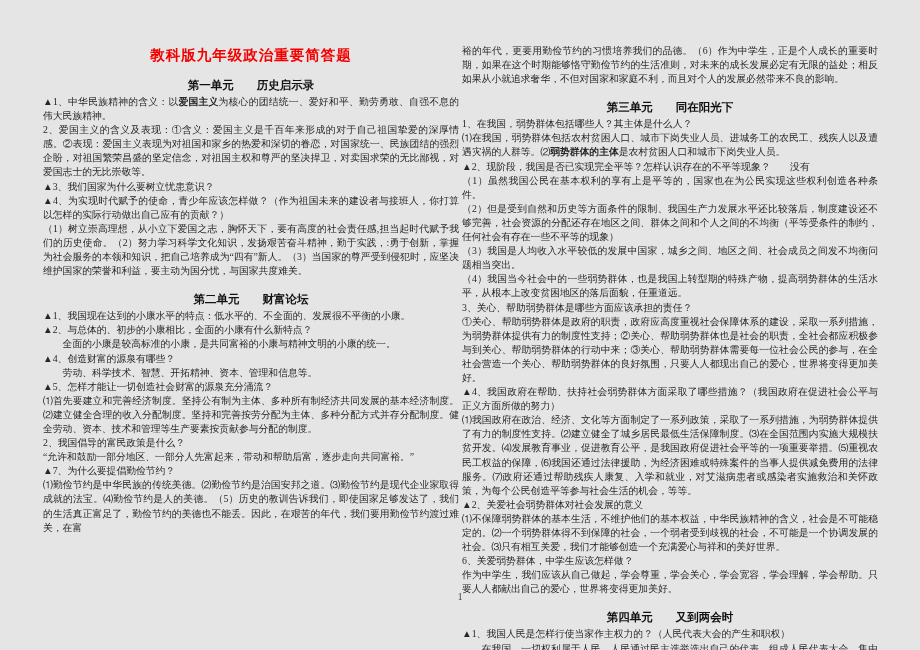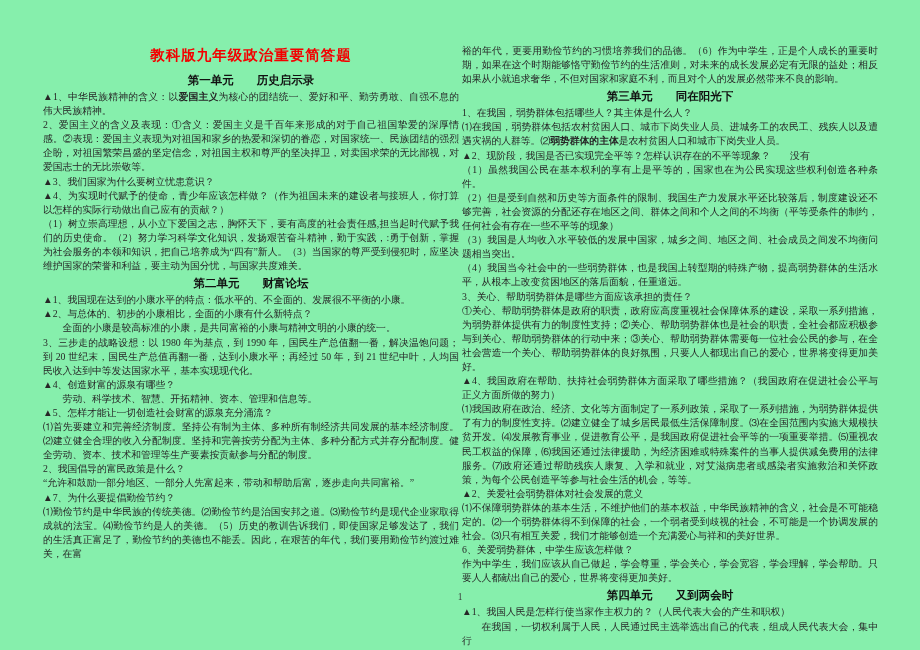--- a/index.html
+++ b/index.html
@@ -5,21 +5,21 @@
   * { margin:0; padding:0; box-sizing:border-box; }
   html,body { width:920px; height:650px; }
   body {
     background:#ffffff;
     font-family:"Liberation Serif","DejaVu Serif",serif;
     color:#262626;
   }
   .page {
     position:relative;
     width:920px; height:650px;
-    background:#86efac;
+    background:#e5e5e5;
     overflow:hidden;
   }
   .column {
     position:absolute;
     top:44px;
     width:416px;
     font-size:9.8px;
     line-height:14.1px;
     text-align:justify;
     word-break:break-all;
@@ -36,21 +36,21 @@
     letter-spacing:1px;
     margin:2px 0 9px 0;
     line-height:18px;
   }
   .unit-heading {
     font-family:"Liberation Sans","DejaVu Sans",sans-serif;
     font-size:11.5px;
     font-weight:bold;
     color:#111111;
     text-align:center;
-    margin:3px 0 2px 0;
+    margin:14px 0 2px 0;
     line-height:15px;
   }
   .para { text-align:justify; }
   .para.indent { text-indent:2em; }
   .b { font-weight:bold;margin-top:16px; }
   .page-number {
     position:absolute;
     left:0; right:0;
     top:591px;
     text-align:center;
@@ -70,21 +70,20 @@
         <h2 class="unit-heading">第一单元　　历史启示录</h2>
         <p class="para"><span class="">▲1、中华民族精神的含义：以</span><span class="b">爱国主义</span><span class="">为核心的团结统一、爱好和平、勤劳勇敢、自强不息的伟大民族精神。</span></p>
         <p class="para">2、爱国主义的含义及表现：①含义：爱国主义是千百年来形成的对于自己祖国挚爱的深厚情感。②表现：爱国主义表现为对祖国和家乡的热爱和深切的眷恋，对国家统一、民族团结的强烈企盼，对祖国繁荣昌盛的坚定信念，对祖国主权和尊严的坚决捍卫，对卖国求荣的无比鄙视，对爱国志士的无比崇敬等。</p>
         <p class="para">▲3、我们国家为什么要树立忧患意识？</p>
         <p class="para">▲4、为实现时代赋予的使命，青少年应该怎样做？（作为祖国未来的建设者与接班人，你打算以怎样的实际行动做出自己应有的贡献？）</p>
         <p class="para">（1）树立崇高理想，从小立下爱国之志，胸怀天下，要有高度的社会责任感,担当起时代赋予我们的历史使命。（2）努力学习科学文化知识，发扬艰苦奋斗精神，勤于实践，:勇于创新，掌握为社会服务的本领和知识，把自己培养成为“四有”新人。（3）当国家的尊严受到侵犯时，应坚决维护国家的荣誉和利益，要主动为国分忧，与国家共度难关。</p>
         <h2 class="unit-heading">第二单元　　财富论坛</h2>
         <p class="para">▲1、我国现在达到的小康水平的特点：低水平的、不全面的、发展很不平衡的小康。</p>
         <p class="para">▲2、与总体的、初步的小康相比，全面的小康有什么新特点？</p>
         <p class="para indent">全面的小康是较高标准的小康，是共同富裕的小康与精神文明的小康的统一。</p>
-        <p class="para">3、三步走的战略设想：以 1980 年为基点，到 1990 年，国民生产总值翻一番，解决温饱问题；到 20 世纪末，国民生产总值再翻一番，达到小康水平；再经过 50 年，到 21 世纪中叶，人均国民收入达到中等发达国家水平，基本实现现代化。</p>
         <p class="para">▲4、创造财富的源泉有哪些？</p>
         <p class="para indent">劳动、科学技术、智慧、开拓精神、资本、管理和信息等。</p>
         <p class="para">▲5、怎样才能让一切创造社会财富的源泉充分涌流？</p>
         <p class="para">⑴首先要建立和完善经济制度。坚持公有制为主体、多种所有制经济共同发展的基本经济制度。⑵建立健全合理的收入分配制度。坚持和完善按劳分配为主体、多种分配方式并存分配制度。健全劳动、资本、技术和管理等生产要素按贡献参与分配的制度。</p>
         <p class="para">2、我国倡导的富民政策是什么？</p>
         <p class="para">“允许和鼓励一部分地区、一部分人先富起来，带动和帮助后富，逐步走向共同富裕。”</p>
         <p class="para">▲7、为什么要提倡勤俭节约？</p>
         <p class="para">⑴勤俭节约是中华民族的传统美德。⑵勤俭节约是治国安邦之道。⑶勤俭节约是现代企业家取得成就的法宝。⑷勤俭节约是人的美德。（5）历史的教训告诉我们，即使国家足够发达了，我们的生活真正富足了，勤俭节约的美德也不能丢。因此，在艰苦的年代，我们要用勤俭节约渡过难关，在富</p>
       </div>
   </div>

